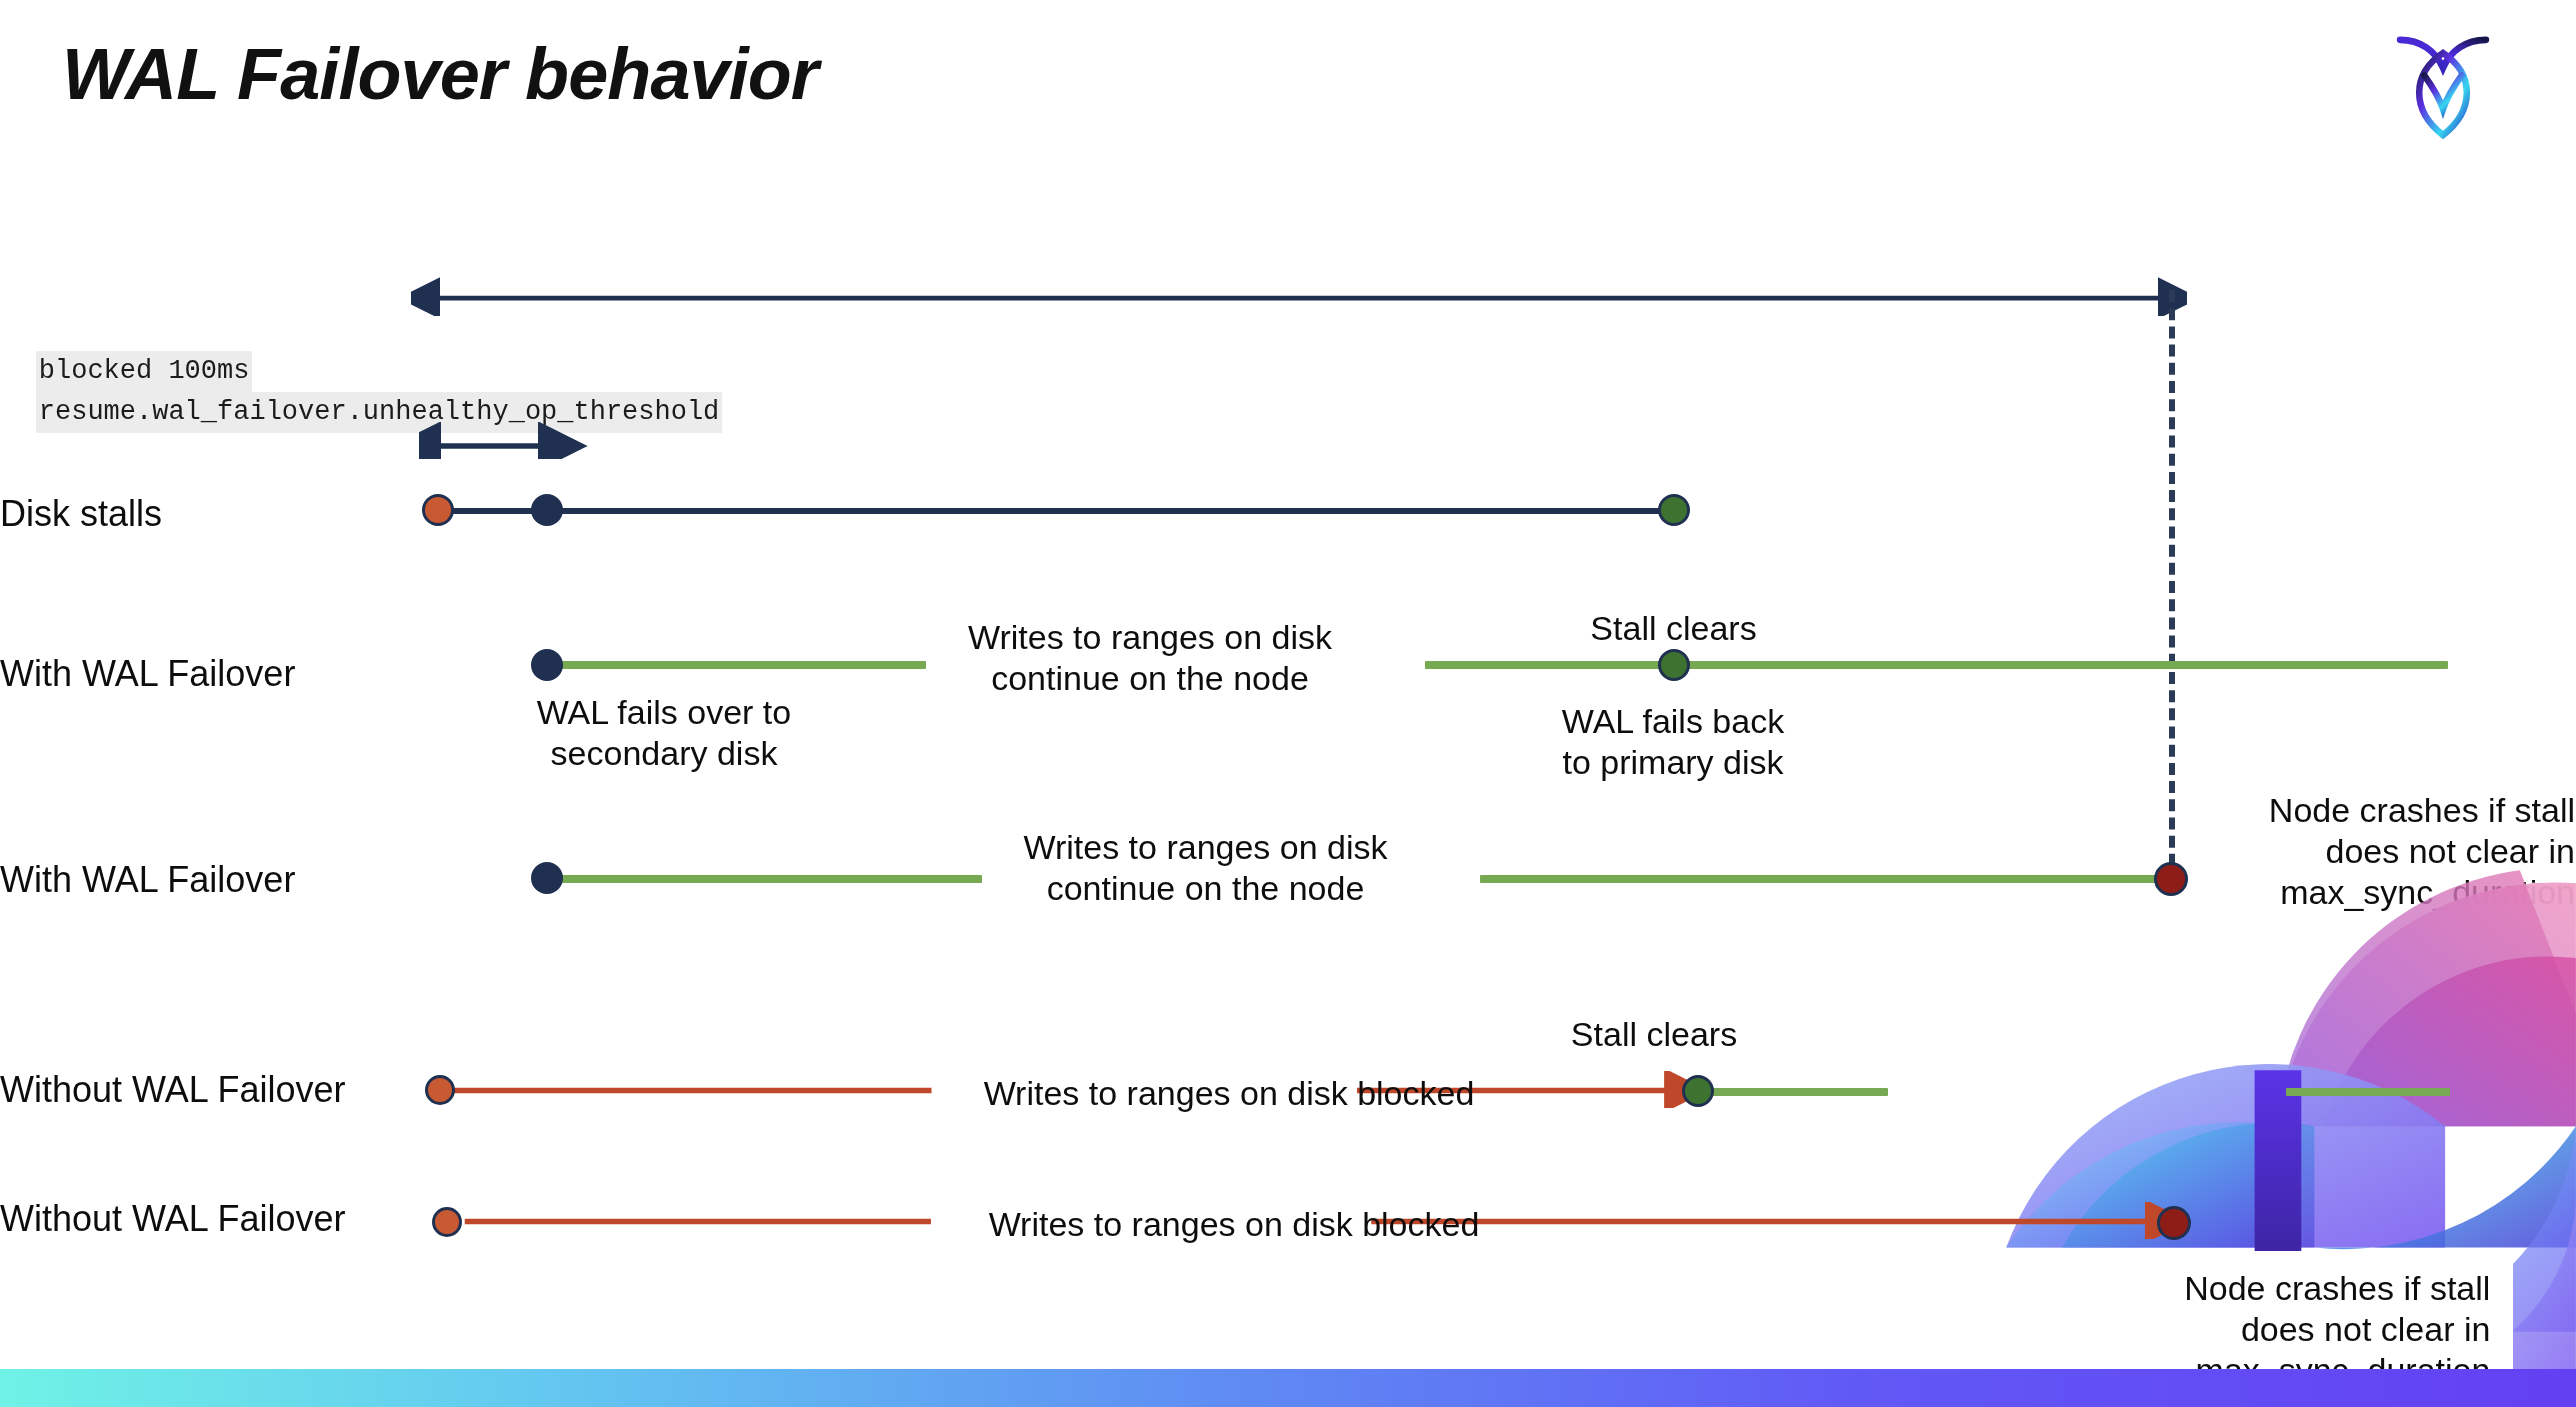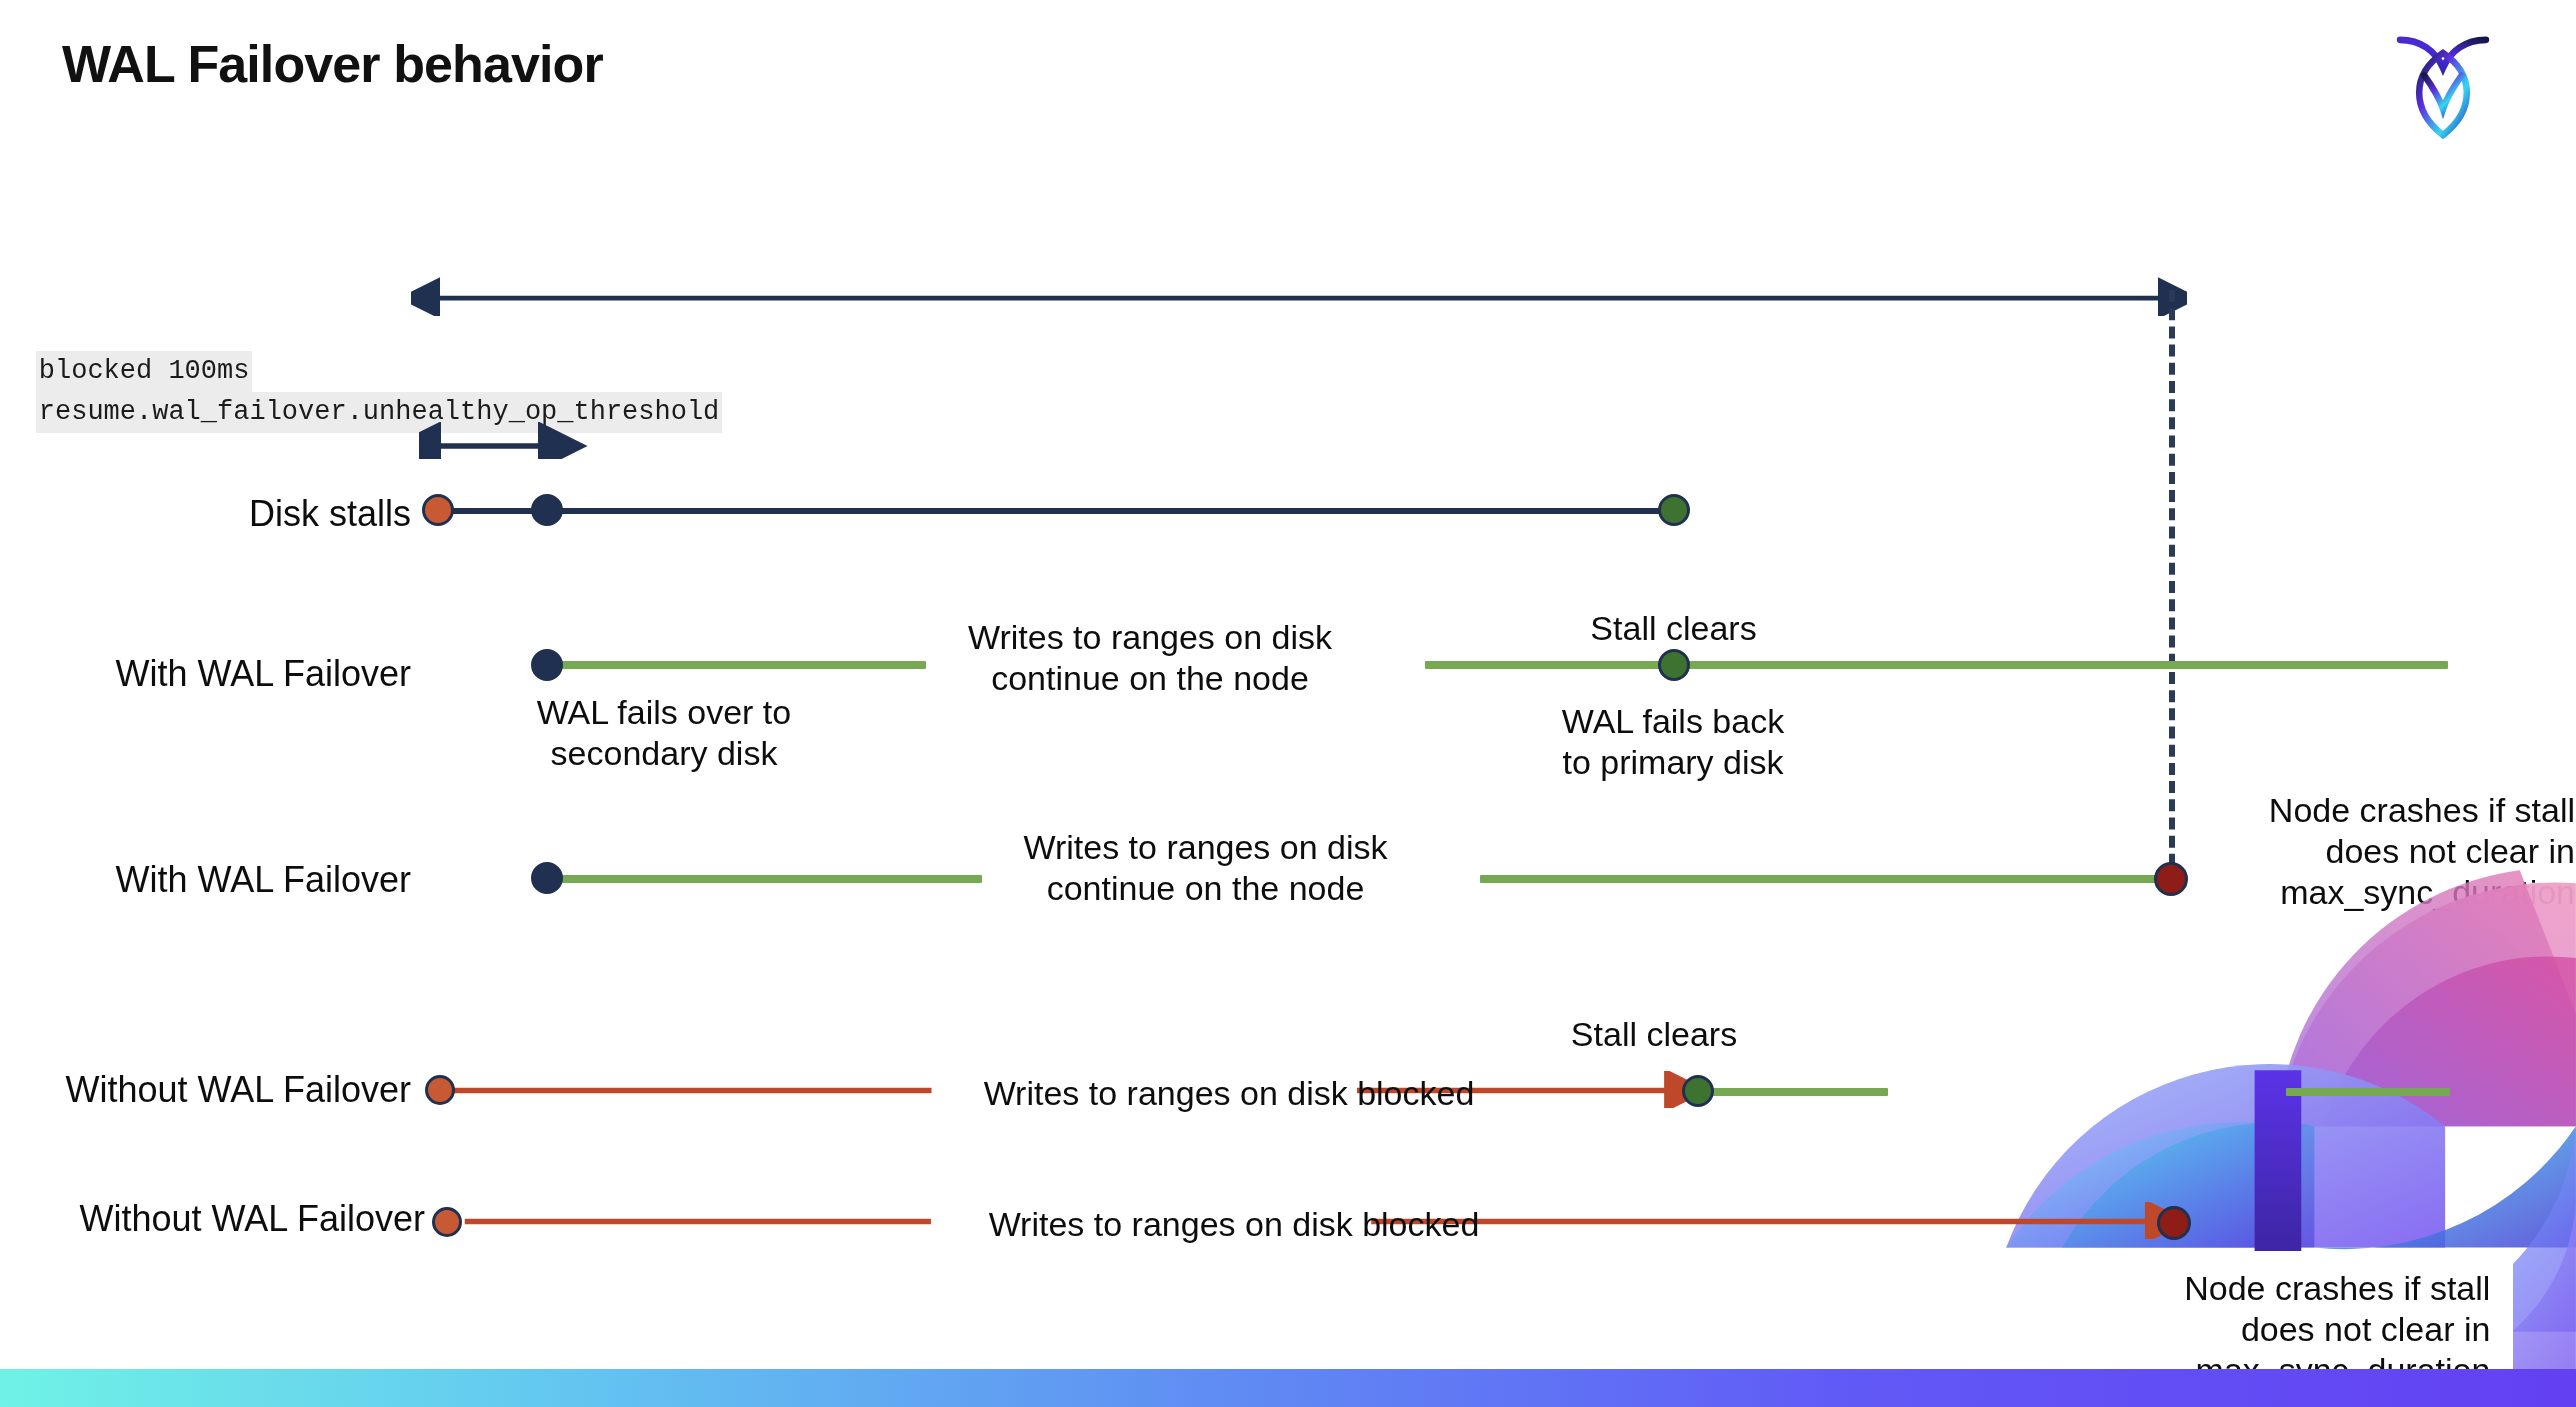--- a/index.html
+++ b/index.html
@@ -6,38 +6,38 @@
   body{
     width:2576px;height:1408px;position:relative;overflow:hidden;
     font-family:"Liberation Sans",sans-serif;color:#000000;
   }
   .stage{position:absolute;inset:0;}
   .abs{position:absolute;}
 
   
   #page-title{
     left:62px; top:37px;
-    font-size:52px; font-weight:bold; letter-spacing:-0.9px;
-    line-height:1.05; color:#111111; white-space:nowrap;
+    font-size:72px; font-weight:bold; letter-spacing:-0.9px;
+    line-height:1.05; color:#111111; white-space:nowrap;font-style:italic;
   }
 
   
   #brand-logo{ right:77px; top:18.7px; width:112px; height:122px; }
 
   
   .mono-label{
     font-family:"Liberation Mono","DejaVu Sans Mono",monospace;
     font-size:27px; line-height:1.45; color:#1b1b1b; white-space:nowrap;
   }
   .mono-label span{ background:#ececec; padding:0.9px 2.8px; display:inline-block; }
 
   
   .row-label{
     font-size:36px; color:#0d0d0d; white-space:nowrap;
-    text-align:right; line-height:1.1;
+    text-align:left; line-height:1.1;
   }
 
   
   .annot{
     font-size:34px; color:#0d0d0d; line-height:1.2; text-align:center;
     white-space:pre-line;
   }
   .annot.left{ text-align:right; }
 
   

